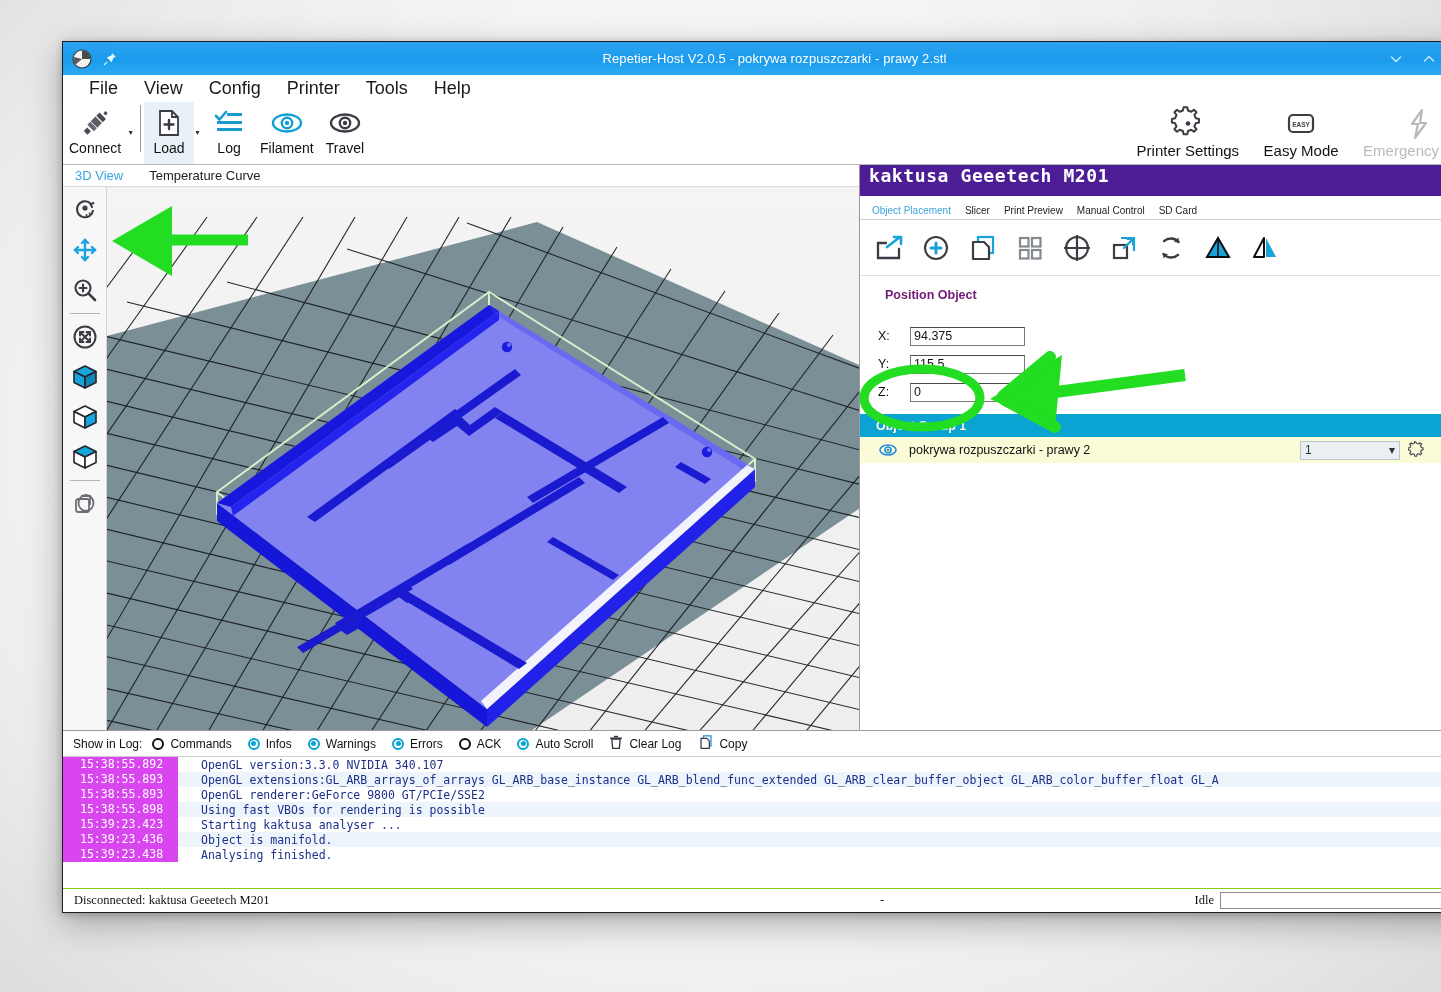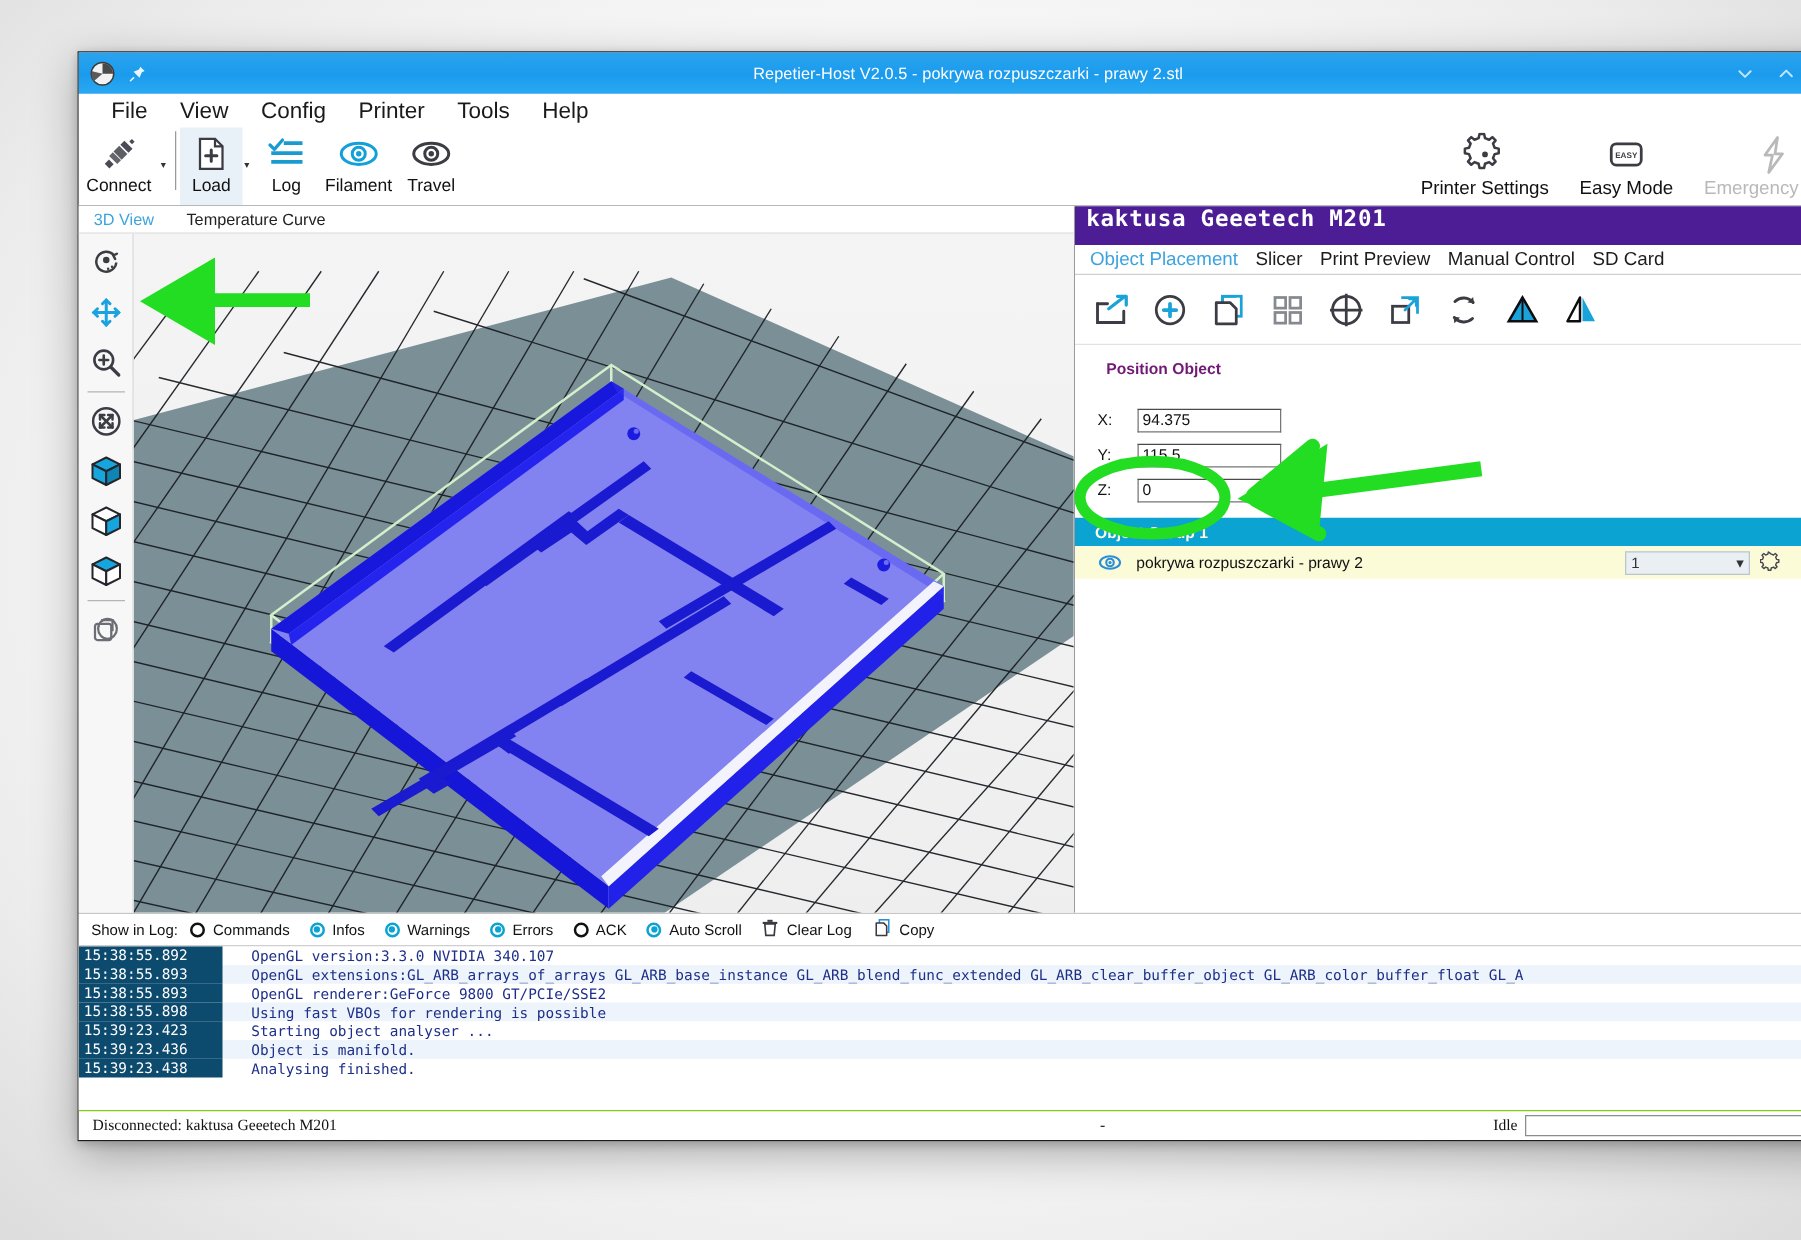--- a/index.html
+++ b/index.html
@@ -121,21 +121,21 @@
     font-size: 18px; font-weight: bold; letter-spacing: .6px;
   }
   #panel-edit-btn { position: absolute; right: 6px; top: 2px; width: 28px; height: 27px;
     display: flex; align-items: center; justify-content: center; cursor: default; }
 
   #panel-tabs {
     height: 24px; flex: 0 0 24px; background: #fff;
     display: flex; align-items: flex-end; padding-left: 12px; gap: 14px;
     border-bottom: 1px solid #cfcfcf; position: relative;
   }
-  .ptab { font-size: 15px; color: #1c1c1c; padding-bottom: 3px; cursor: default; white-space: nowrap; }
+  .ptab { font-size: 10px; color: #1c1c1c; padding-bottom: 3px; cursor: default; white-space: nowrap; }
   .ptab.active { color: #3ba4dd; }
   #panel-tabs-scroll { position: absolute; right: 0; top: 0; width: 10px; height: 24px; background: #eaeaea; border-left: 1px solid #cfcfcf; }
 
   #obj-toolbar { height: 56px; flex: 0 0 56px; display: flex; align-items: center; padding-left: 10px; gap: 9px;
     border-bottom: 1px solid #e2e2e2; background: #fff; }
   .obtn { width: 38px; height: 38px; display: flex; align-items: center; justify-content: center; cursor: default; }
 
   #pos-section { flex: 0 0 auto; position: relative; padding: 12px 0 8px 0; background: #fff; }
   #pos-title { font-size: 12.5px; font-weight: bold; color: #701a75; padding-left: 25px; margin-bottom: 20px; }
   .pos-row { display: flex; align-items: center; height: 28px; padding-left: 18px; }
@@ -185,21 +185,21 @@
     display: flex; align-items: center; justify-content: center;
   }
   .radio.on { border-color: #0aa3d2; }
   .radio.on::after { content: ""; width: 5px; height: 5px; border-radius: 50%; background: #0aa3d2; }
   .log-act { display: flex; align-items: center; gap: 6px; margin-right: 18px; cursor: default; }
 
   #log-list { flex: 1 1 auto; display: flex; position: relative; overflow: hidden; background: #fff; border-top: 1px solid #cfcfcf; }
   #log-rows { flex: 1 1 auto; overflow: hidden; }
   .log-row { height: 15px; display: flex; align-items: center; font-family: "DejaVu Sans Mono", monospace; font-size: 11.5px; white-space: nowrap; }
   .log-row.alt { background: #eef4fb; }
-  .log-time { width: 115px; flex: 0 0 115px; background: #0c4a6e; color: #ffffff; padding-left: 4px; height: 15px; line-height: 15px; }
+  .log-time { width: 115px; flex: 0 0 115px; background: #d946ef; color: #ffffff; padding-left: 17px; height: 15px; line-height: 15px; }
   .log-msg { color: #1d2f8a; padding-left: 23px; overflow: hidden; }
   #log-scroll { width: 17px; flex: 0 0 17px; background: #f0f0f0; border-left: 1px solid #cfcfcf; display: flex; flex-direction: column; }
   .sc-arrow { height: 16px; background: #e8e8e8; border: 1px solid #b0b0b0; display: flex; align-items: center; justify-content: center; font-size: 7px; color: #333; }
   .sc-track { flex: 1 1 auto; background: #f4f4f4; }
 
   
   #statusbar {
     height: 24px; flex: 0 0 24px; background: #fff; border-top: 1px solid #84cc16;
     display: flex; align-items: center; font-size: 12.5px; color: #111;
     padding: 0 4px;
@@ -740,21 +740,21 @@
         <div class="log-row">
           <span class="log-time">15:38:55.893</span>
           <span class="log-msg">OpenGL renderer:GeForce 9800 GT/PCIe/SSE2</span>
         </div>
         <div class="log-row alt">
           <span class="log-time">15:38:55.898</span>
           <span class="log-msg">Using fast VBOs for rendering is possible</span>
         </div>
         <div class="log-row">
           <span class="log-time">15:39:23.423</span>
-          <span class="log-msg">Starting object analyser ...</span>
+          <span class="log-msg">Starting kaktusa analyser ...</span>
         </div>
         <div class="log-row alt">
           <span class="log-time">15:39:23.436</span>
           <span class="log-msg">Object is manifold.</span>
         </div>
         <div class="log-row">
           <span class="log-time">15:39:23.438</span>
           <span class="log-msg">Analysing finished.</span>
         </div>
       </div>

